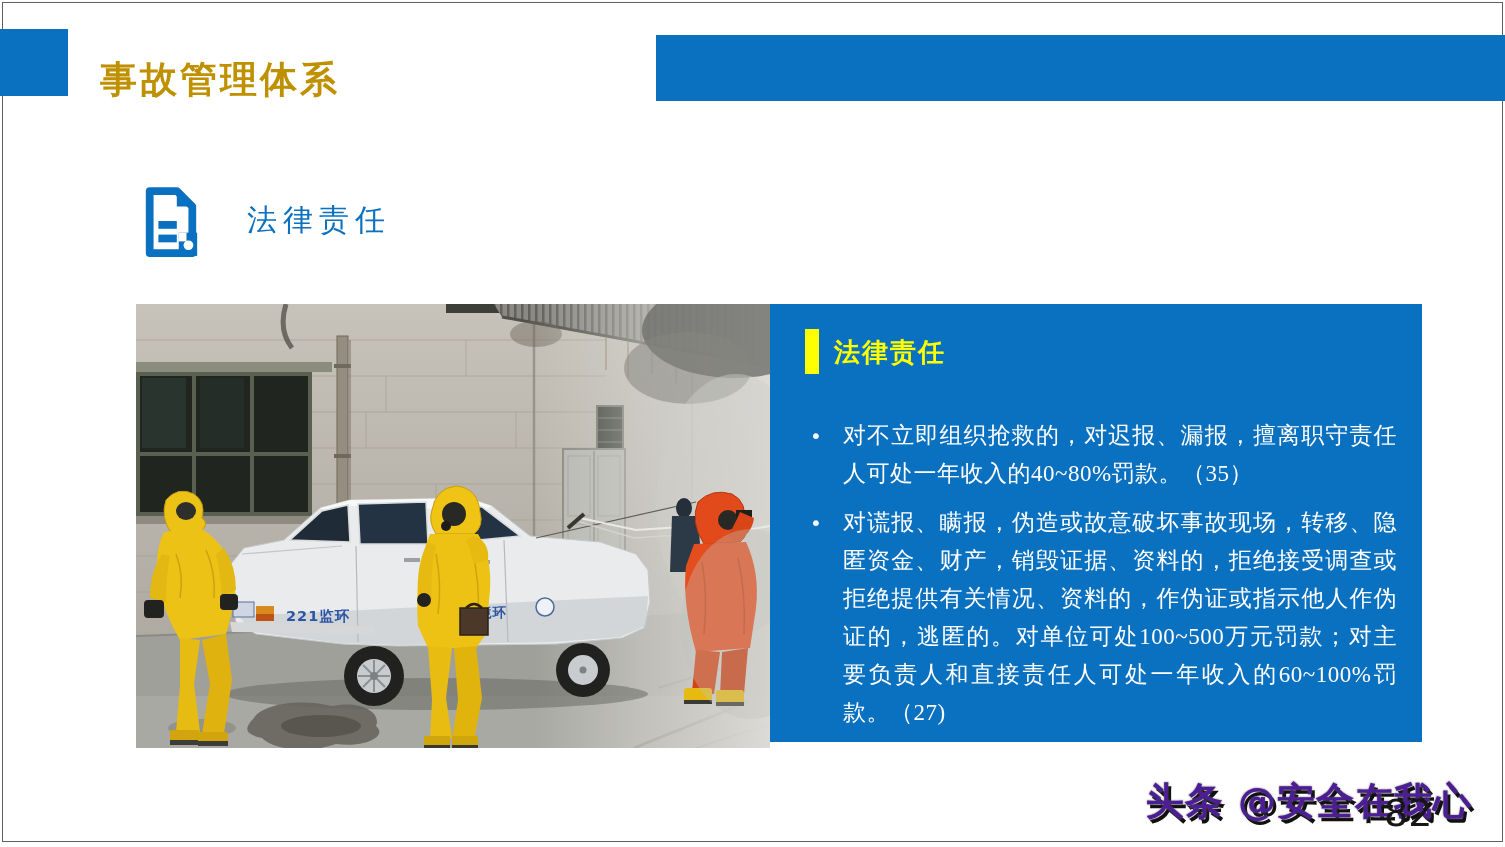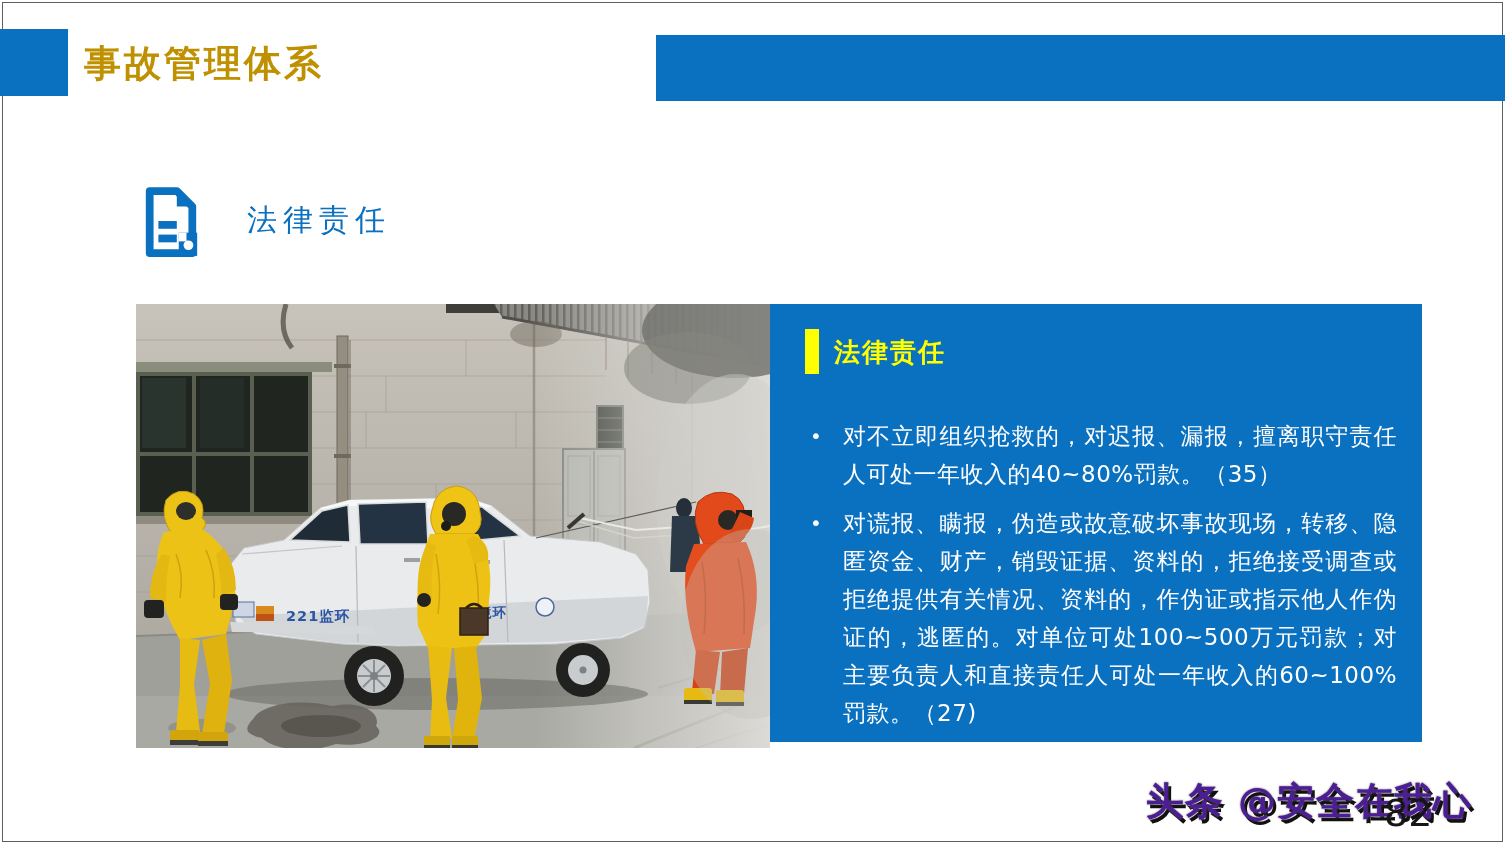--- a/index.html
+++ b/index.html
@@ -3,38 +3,38 @@
 <meta charset="utf-8">
 <style>
   html,body{margin:0;padding:0;background:#ffffff;}
   body{width:1505px;height:847px;position:relative;overflow:hidden;
        font-family:"DejaVu Sans","Liberation Sans",sans-serif;}
   .slide{position:absolute;inset:0;width:1505px;height:847px;background:#fff;}
   .frame{position:absolute;left:2px;top:2px;width:1499px;height:838px;
          border:1px solid #5f5f5f;pointer-events:none;}
   .corner-square{position:absolute;left:0;top:29px;width:68px;height:67px;background:#0A70C0;}
   .top-bar{position:absolute;left:656px;top:35px;width:849px;height:66px;background:#0A70C0;}
-  .page-title{position:absolute;left:84px;top:38px;margin:0;font-size:37px;font-weight:bold;
+  .page-title{position:absolute;left:84px;top:38px;margin:16px;font-size:37px;font-weight:bold;
               color:#BF9000;letter-spacing:3px;line-height:52px;}
   .section-header{position:absolute;left:140px;top:184px;height:76px;}
   .doc-icon{position:absolute;left:0;top:0;}
   .section-label{position:absolute;left:107px;top:16px;font-size:30px;color:#0A70C0;
                  letter-spacing:6px;white-space:nowrap;}
   .photo{position:absolute;left:136px;top:304px;width:634px;height:444px;overflow:hidden;background:#b5b1a8;text-align:right;}
   .photo svg{display:block;}
   .photo text{font-family:"DejaVu Sans","Liberation Sans",sans-serif;font-weight:bold;}
   .panel{position:absolute;left:770px;top:304px;width:652px;height:438px;background:#0A70C0;}
   .panel-accent{position:absolute;left:35px;top:25px;width:14px;height:45px;background:#FFFF00;}
   .panel-title{position:absolute;left:64px;top:31px;font-size:26px;font-weight:bold;
                color:#FFFF00;letter-spacing:2px;}
   .bullets{position:absolute;left:35px;top:113px;width:592px;margin:0;padding:0;list-style:none;}
   .bullet{display:flex;margin:0 0 11px 0;}
   .dot{flex:0 0 33px;width:33px;padding-left:5px;font-size:20px;line-height:38px;color:#fff;}
   .bullet-text{flex:1;font-size:23px;line-height:38px;letter-spacing:0.5px;
-               text-align:justify;color:#ffffff;}
+               text-align:justify;color:#ffffff;font-family:Liberation Serif, serif;}
   .watermark{position:absolute;right:33px;top:776px;font-size:38px;font-weight:bold;
              letter-spacing:1px;color:#4c1d95;white-space:nowrap;
              text-shadow:0 0 2px rgba(90,90,90,.95), 3px 4px 0 #111111;}
   .page-number{position:absolute;left:1384px;top:791px;font-size:38px;color:#161616;z-index:5;}
 </style>
 </head>
 <body>
 
 <div class="slide">
   <div class="frame"></div>

